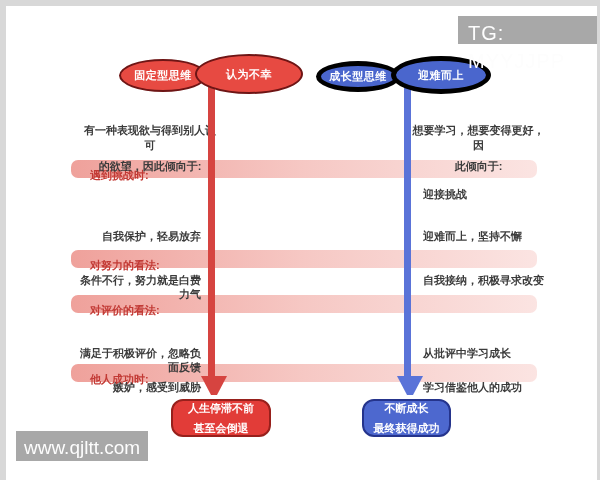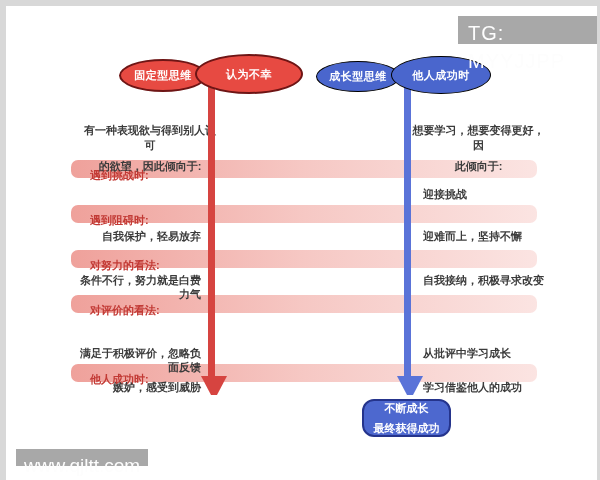--- a/index.html
+++ b/index.html
@@ -4,28 +4,28 @@
 <style>
   * { margin:0; padding:3px; box-sizing:border-box; }
   body { background:#d8d8d8; font-family:"Liberation Sans","DejaVu Sans",sans-serif; }
   .canvas {
     position:relative; width:600px; height:480px; background:#ffffff;
     margin:0 auto; overflow:hidden;
   }
   
   .wm { position:absolute; background:#a8a8a8; color:#fdfdfd; z-index:8; }
   .wm-top { right:0; top:10px; width:148px; height:28px; font-size:20px; line-height:28px; padding-left:10px; letter-spacing:1px; }
-  .wm-bottom { left:10px; top:443px; width:132px; height:17px; font-size:19px; line-height:27px; padding-left:8px; }
+  .wm-bottom { left:10px; top:425px; width:132px; height:30px; font-size:19px; line-height:27px; padding-left:8px; }
   
   .oval {
     position:absolute; border-radius:50%; display:flex; align-items:center; justify-content:center;
     color:#ffffff; font-size:11px; font-weight:700; letter-spacing:0.5px;
   }
   .oval.red { background:#e74a42; border:2px solid #6e1515; }
-  .oval.blue { background:#4a66cd; border:1px solid #000000; }
+  .oval.blue { background:#4a66cd; border:5px solid #000000; }
   .ov-f1 { left:113px; top:53px; width:88px; height:33px; z-index:5; }
   .ov-f2 { left:189px; top:48px; width:108px; height:40px; z-index:6; }
   .ov-g1 { left:310px; top:55px; width:84px; height:31px; z-index:5; }
   .ov-g2 { left:385px; top:50px; width:100px; height:38px; z-index:6; }
   
   .vline { position:absolute; width:7px; top:78px; height:294px; z-index:3; }
   .vline.red { left:202px; background:#d64440; }
   .vline.blue { left:398px; background:#5a73d8; }
   .arrowhead { position:absolute; top:370px; width:0; height:0; z-index:3;
     border-left:10px solid transparent; border-right:10px solid transparent; }
@@ -71,40 +71,37 @@
   <div class="oval red ov-f1">
     <span>固定型思维</span>
   </div>
   <div class="oval red ov-f2">
     <span>认为不幸</span>
   </div>
   <div class="oval blue ov-g1">
     <span>成长型思维</span>
   </div>
   <div class="oval blue ov-g2">
-    <span>他人成功时</span>
+    <span>迎难而上</span>
   </div>
 
   <div class="desc desc-left">
     <div>有一种表现欲与得到别人认可</div>
     <div>的欲望，因此倾向于:</div>
   </div>
   <div class="desc desc-right">
     <div>想要学习，想要变得更好，因</div>
     <div>此倾向于:</div>
   </div>
 
   <div class="band r0">
     <span class="band-label">遇到挑战时:</span>
   </div>
   <div class="val right v0">迎接挑战</div>
 
-  <div class="band r1">
-    <span class="band-label">遇到阻碍时:</span>
-  </div>
   <div class="val left v1">自我保护，轻易放弃</div>
   <div class="val right v1">迎难而上，坚持不懈</div>
 
   <div class="band r2">
     <span class="band-label">对努力的看法:</span>
   </div>
   <div class="val left v2">条件不行，努力就是白费力气</div>
   <div class="val right v2">自我接纳，积极寻求改变</div>
 
   <div class="band r3">
@@ -112,18 +109,22 @@
   </div>
   <div class="val left v3">满足于积极评价，忽略负面反馈</div>
   <div class="val right v3">从批评中学习成长</div>
 
   <div class="band r4">
     <span class="band-label">他人成功时:</span>
   </div>
   <div class="val left v4">嫉妒，感受到威胁</div>
   <div class="val right v4">学习借鉴他人的成功</div>
 
+  <div class="outcome red">
+    <div>人生停滞不前</div>
+    <div>甚至会倒退</div>
+  </div>
   <div class="outcome blue">
     <div>不断成长</div>
     <div>最终获得成功</div>
   </div>
 
 </div>
 
 </body></html>

